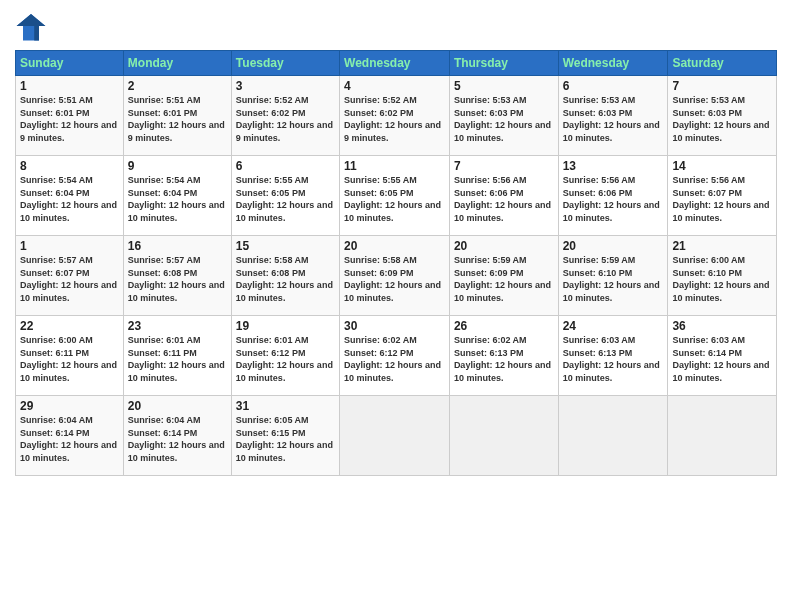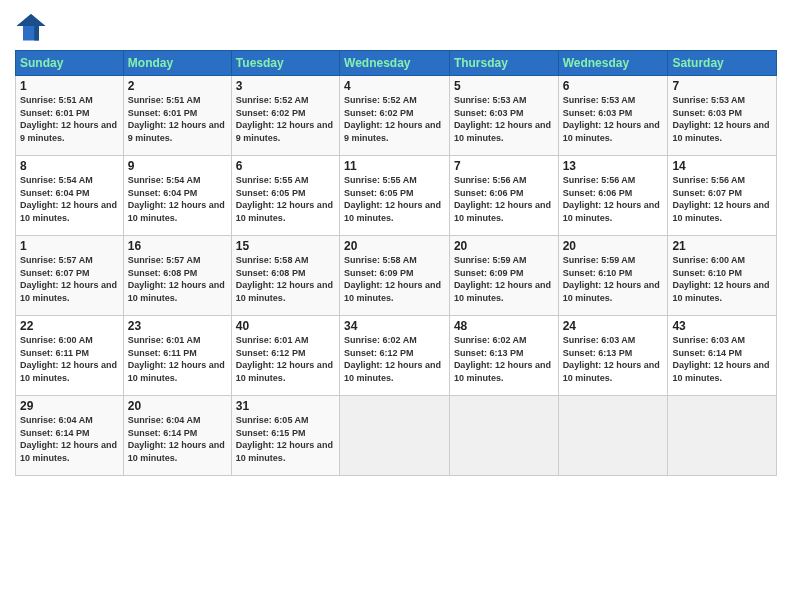--- a/index.html
+++ b/index.html
@@ -217,37 +217,37 @@
         <tr>
           <td>
           <span class="day-number">22</span>
           <span class="day-info">Sunrise: 6:00 AM<br>Sunset: 6:11 PM<br>Daylight: 12 hours and 10 minutes.</span>
         </td>
           <td>
           <span class="day-number">23</span>
           <span class="day-info">Sunrise: 6:01 AM<br>Sunset: 6:11 PM<br>Daylight: 12 hours and 10 minutes.</span>
         </td>
           <td>
-          <span class="day-number">40</span>
+          <span class="day-number">19</span>
           <span class="day-info">Sunrise: 6:01 AM<br>Sunset: 6:12 PM<br>Daylight: 12 hours and 10 minutes.</span>
         </td>
           <td>
-          <span class="day-number">34</span>
+          <span class="day-number">30</span>
           <span class="day-info">Sunrise: 6:02 AM<br>Sunset: 6:12 PM<br>Daylight: 12 hours and 10 minutes.</span>
         </td>
           <td>
-          <span class="day-number">48</span>
+          <span class="day-number">26</span>
           <span class="day-info">Sunrise: 6:02 AM<br>Sunset: 6:13 PM<br>Daylight: 12 hours and 10 minutes.</span>
         </td>
           <td>
           <span class="day-number">24</span>
           <span class="day-info">Sunrise: 6:03 AM<br>Sunset: 6:13 PM<br>Daylight: 12 hours and 10 minutes.</span>
         </td>
           <td>
-          <span class="day-number">43</span>
+          <span class="day-number">36</span>
           <span class="day-info">Sunrise: 6:03 AM<br>Sunset: 6:14 PM<br>Daylight: 12 hours and 10 minutes.</span>
         </td>
         </tr>
         <tr>
           <td>
           <span class="day-number">29</span>
           <span class="day-info">Sunrise: 6:04 AM<br>Sunset: 6:14 PM<br>Daylight: 12 hours and 10 minutes.</span>
         </td>
           <td>
           <span class="day-number">20</span>

